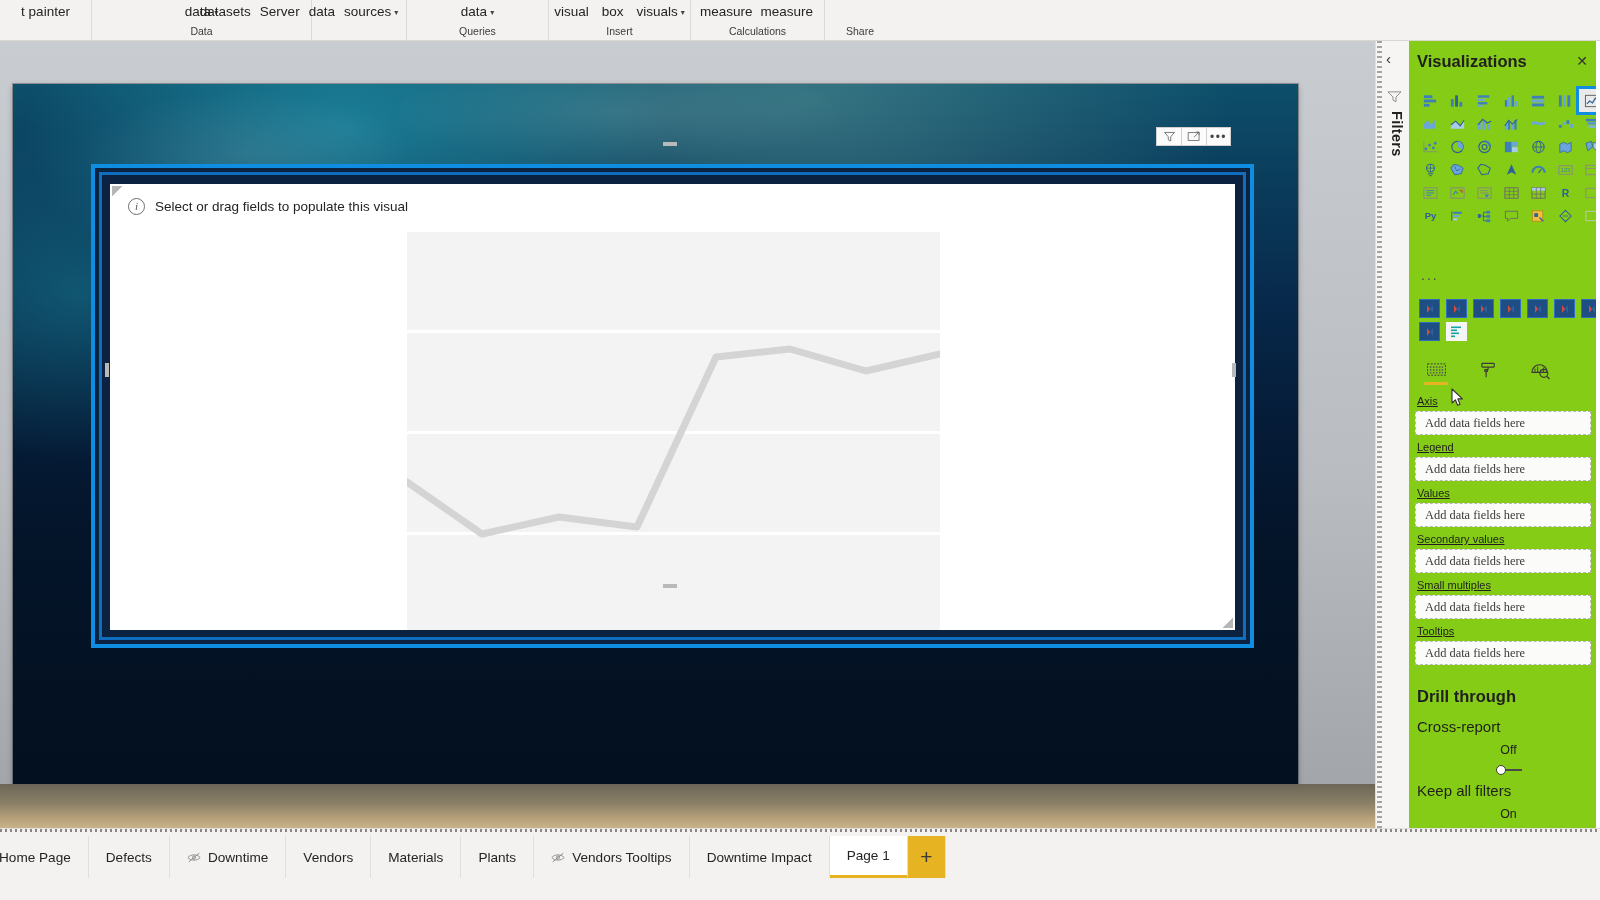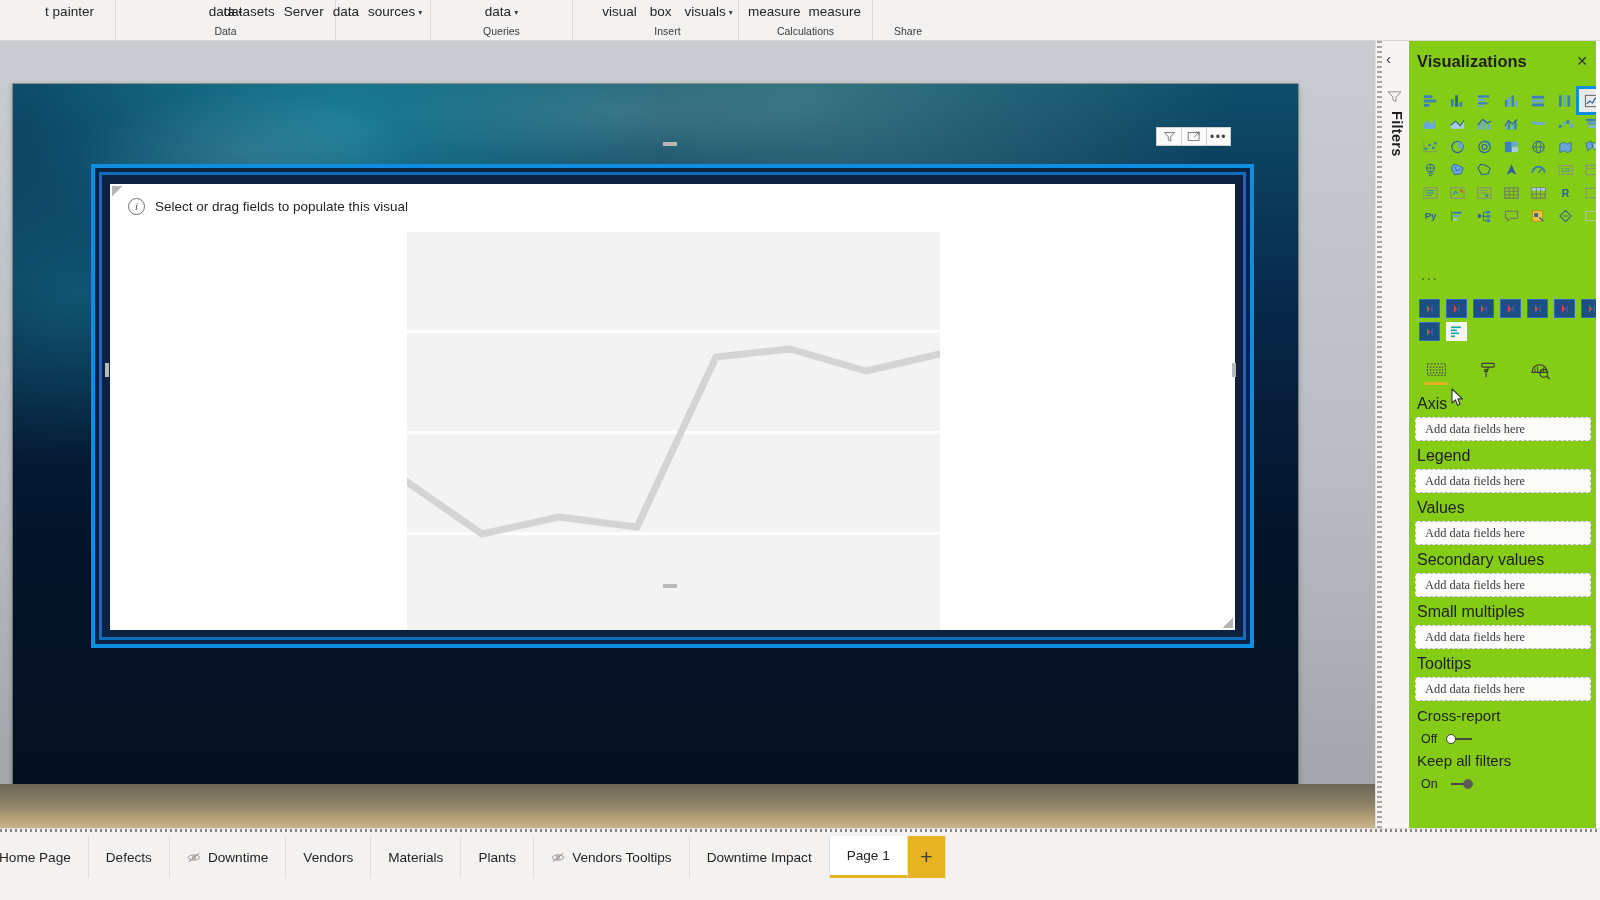--- a/index.html
+++ b/index.html
@@ -169,30 +169,30 @@
     position: absolute; left: 14px; top: 310px; width: 160px; height: 38px;
     display: flex; align-items: center; gap: 26px;
   }
   .ptab { position: relative; width: 26px; height: 30px; display:flex; align-items:center; justify-content:center; cursor:pointer; }
   .ptab.active::after {
     content: ""; position: absolute; left: 1px; bottom: 0px; width: 24px; height: 3px;
     background: #e6b422; border-radius: 2px;
   }
 
   .wells { position: absolute; left: 0; top: 348px; width: 187px; }
-  .well-label { font-size: 16px; color: #201f1e; padding: 6px 0 4px 8px; }
+  .well-label { font-size: 11px; color: #201f1e; padding: 6px 0 4px 8px; text-decoration: underline; }
   .well-box {
     margin: 0 0 0 6px; width: 176px; height: 24px;
     border: 1px dashed #b9b7b4; background: #fbfbfa;
     display: flex; align-items: center; padding-left: 9px;
     font-size: 12.4px; color: #3b3a39; cursor: pointer; font-family: Liberation Serif, serif;
   }
   .drill-title { font-size: 16.5px; font-weight: 700; color: #201f1e; padding: 22px 0 6px 8px; }
   .sub-label { font-size: 15px; color: #201f1e; padding: 6px 0 4px 8px; }
-  .toggle-row { display:flex; align-items:center; gap: 7px; padding: 4px 0 0 12px; }
+  .toggle-row { display:flex; align-items:center; gap: 7px; padding: 4px 0 0 12px; flex-direction: column; }
   .toggle-txt { font-size: 12.4px; color: #201f1e; }
   .tgl { position: relative; width: 30px; height: 12px; }
   .tgl .track { position:absolute; left:6px; top:5px; width:22px; height:2px; background:#4a4a4a; }
   .tgl .knob { position:absolute; top:1px; width:10px; height:10px; border-radius:50%; }
   .tgl.off .knob { left:2px; background:#fff; border:1.6px solid #3b3a39; }
   .tgl.on .knob { left:18px; background:#5a5a5a; border:1.6px solid #5a5a5a; }
 
   
   .pagebar {
     position: absolute; left: 0; top: 828px; width: 1600px; height: 72px;
@@ -216,21 +216,21 @@
     font-size: 21px; cursor: pointer; border-right: 1px solid #e1dfdd;
   }
   .eye-ico { display:inline-flex; }
 </style>
 </head>
 <body>
 
 <div id="app">
 
   <div class="ribbon">
-    <div class="rgroup" style="width:92px;margin-left:24px;">
+    <div class="rgroup" style="width:92px;">
       <div class="rgrow">
         <span class="ritem">
           <span>t painter</span>
         </span>
       </div>
       <div class="rglabel"></div>
     </div>
 
     <div class="rgroup" style="width:220px;">
       <div class="rgrow" style="gap:26px;">
@@ -264,21 +264,21 @@
     <div class="rgroup" style="width:142px;">
       <div class="rgrow">
         <span class="ritem">
           <span>data</span>
           <span class="caret">▾</span>
         </span>
       </div>
       <div class="rglabel">Queries</div>
     </div>
 
-    <div class="rgroup" style="width:142px;margin-left:24px;">
+    <div class="rgroup" style="width:142px;">
       <div class="rgrow" style="gap:13px;">
         <span class="ritem">
           <span>visual</span>
         </span>
         <span class="ritem">
           <span>box</span>
         </span>
         <span class="ritem">
           <span>visuals</span>
           <span class="caret">▾</span>
@@ -785,20 +785,21 @@
       <div class="well-label">Small multiples</div>
       <div class="well-box">
         <span>Add data fields here</span>
       </div>
 
       <div class="well-label">Tooltips</div>
       <div class="well-box">
         <span>Add data fields here</span>
       </div>
 
+      <div class="drill-title">Drill through</div>
 
       <div class="sub-label">Cross-report</div>
       <div class="toggle-row">
         <span class="toggle-txt">Off</span>
         <span class="tgl off">
           <span class="track"></span>
           <span class="knob"></span>
         </span>
       </div>
 

